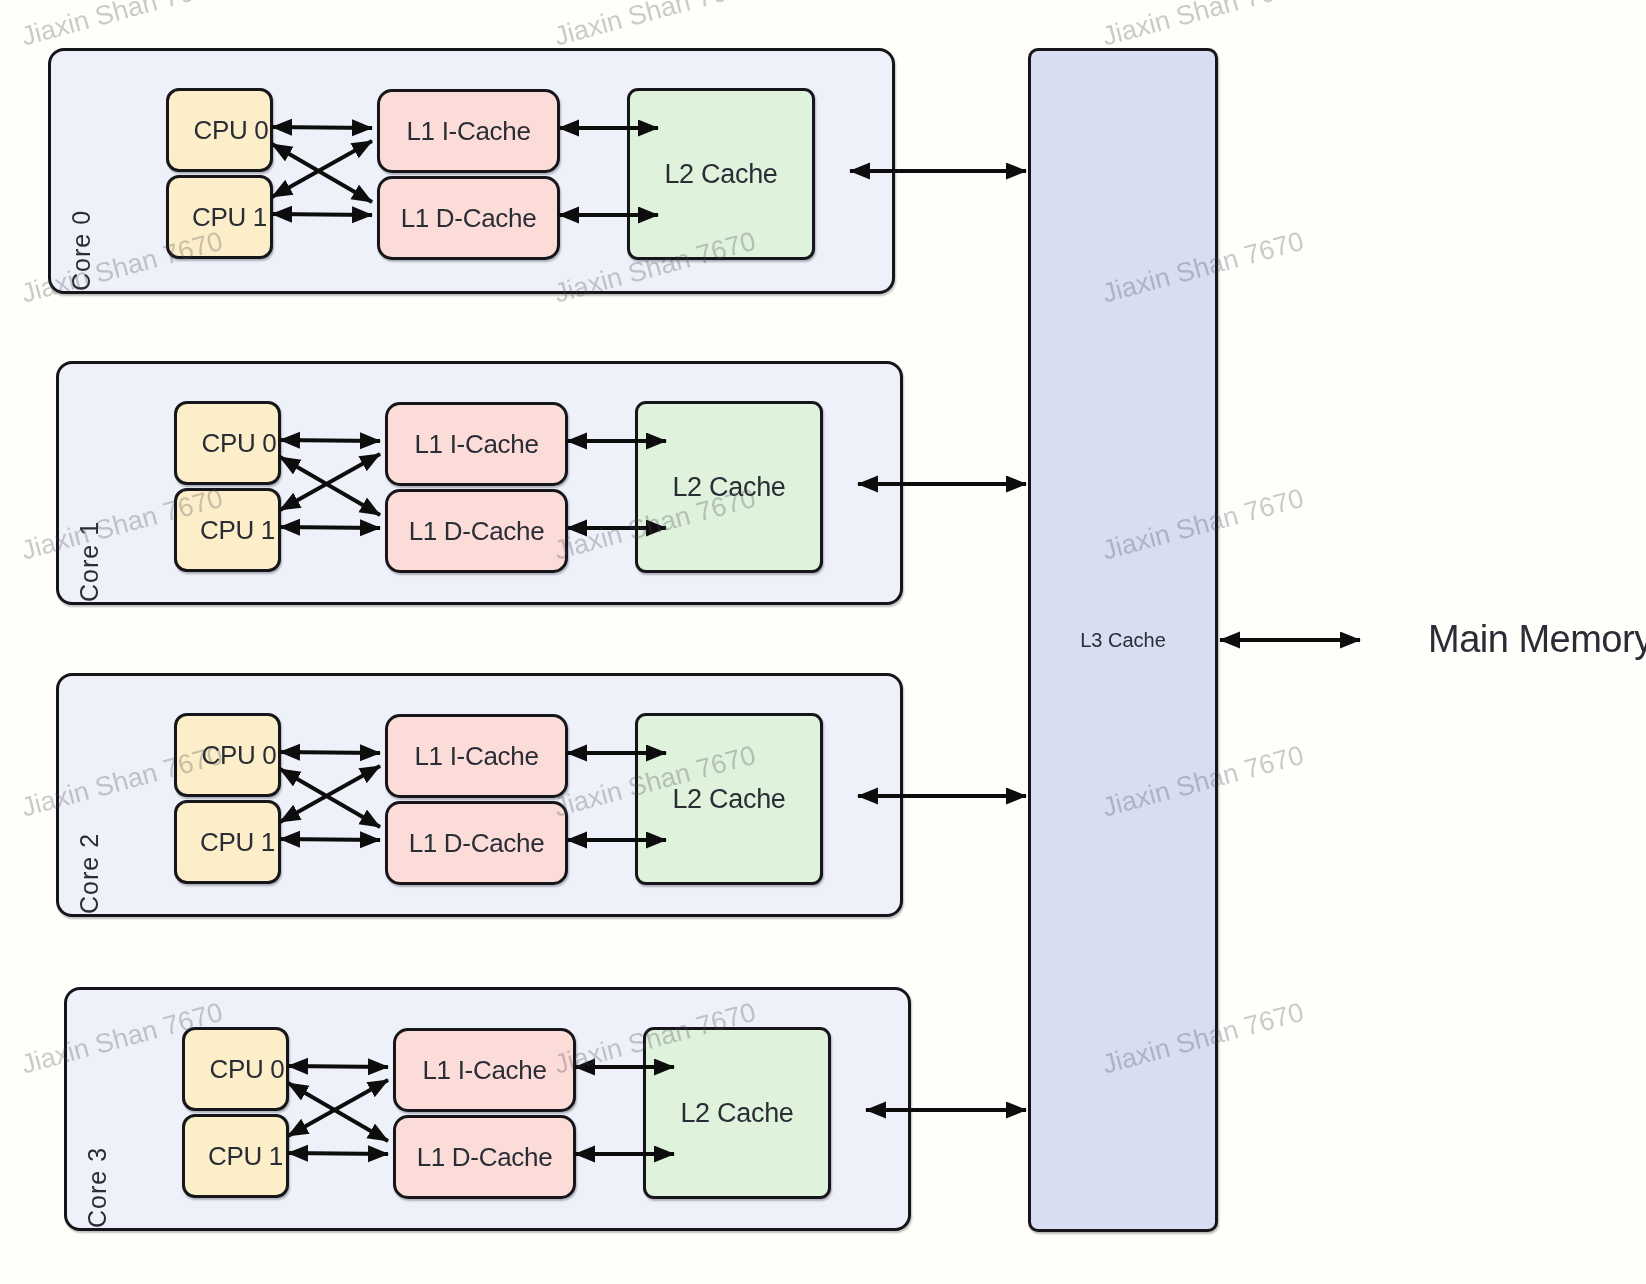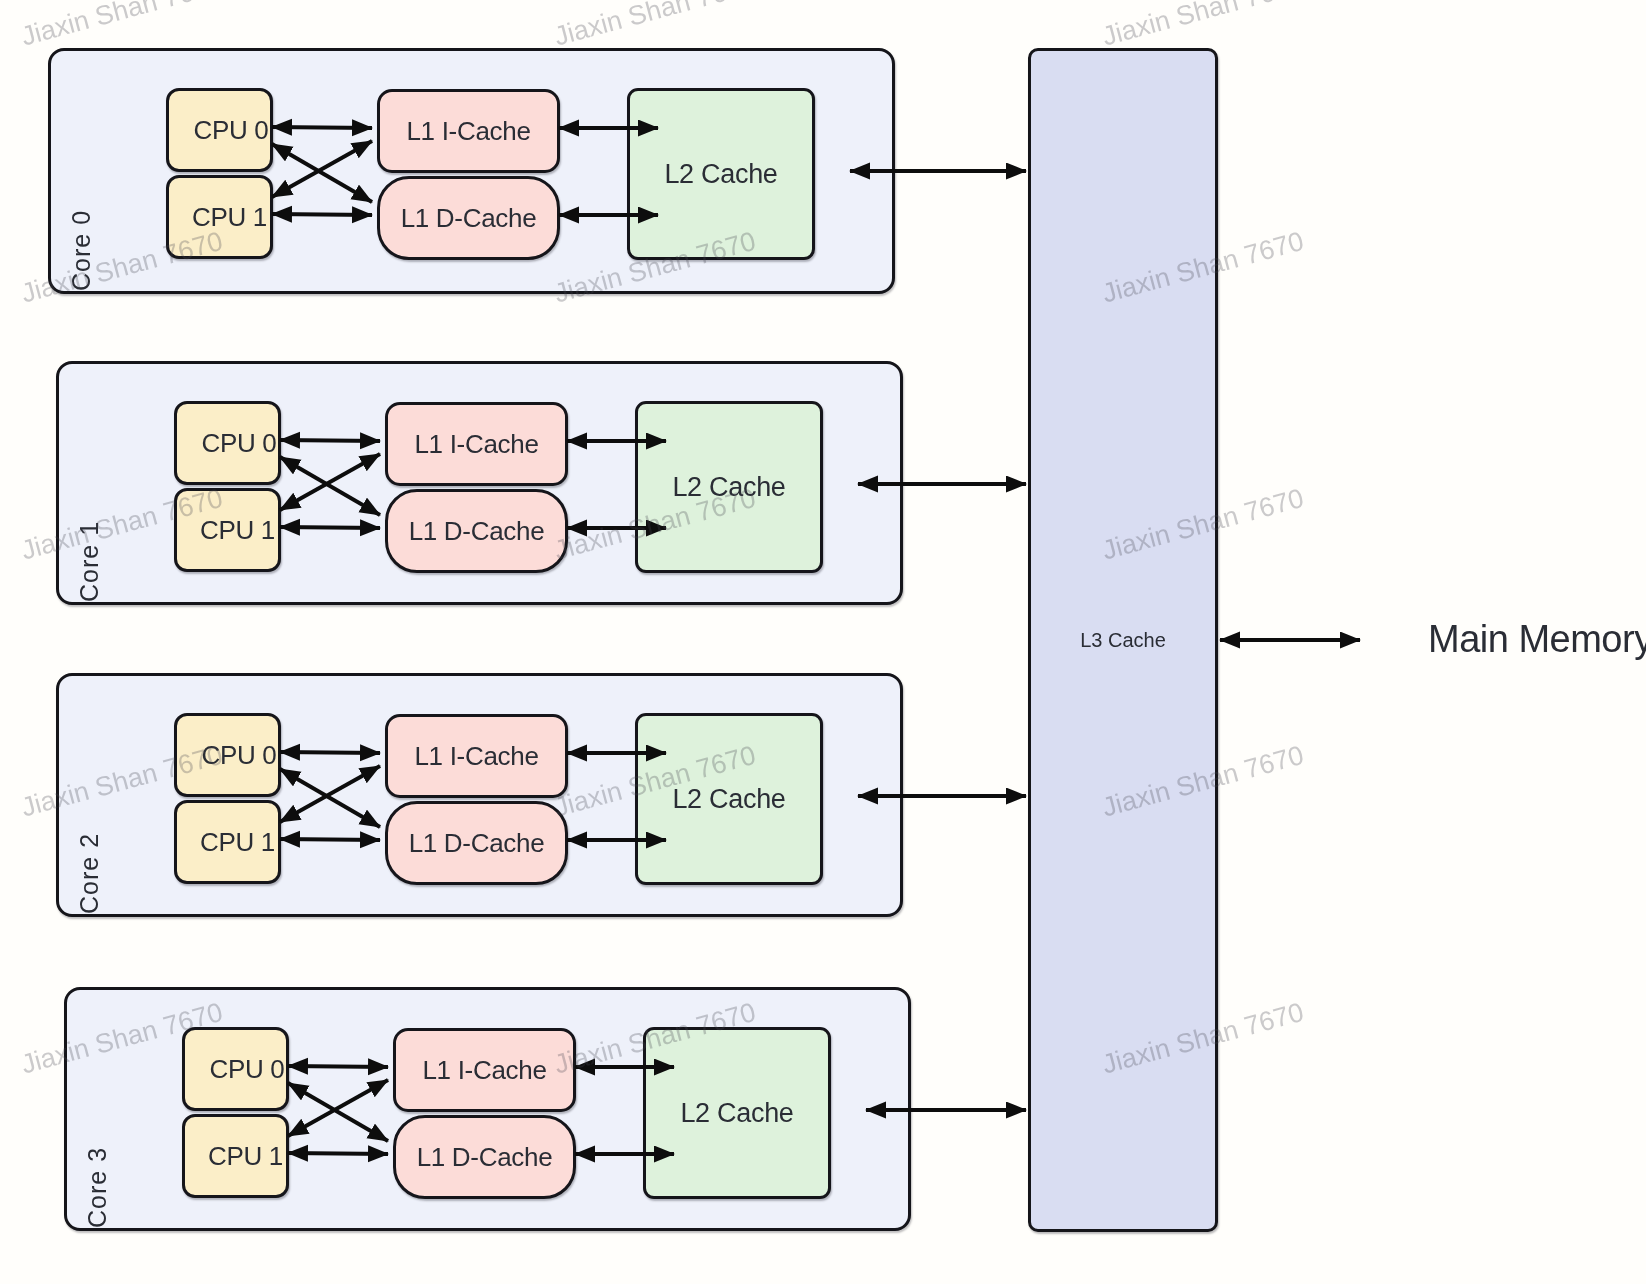--- a/index.html
+++ b/index.html
@@ -51,21 +51,21 @@
     border: 3.5px solid var(--stroke, #15151a);
     color: var(--text, #2a2d35);
     box-shadow: 1px 2px 2px rgba(25,25,35,0.30);
     letter-spacing: -0.3px;
   }
   .cpu  { left: 115px; width: 107px; height: 84px; background: var(--cpu-fill, #fbeec8); border-radius: 13px; font-size: 26px; }
   .cpu0 { top: 37px; padding-left: 23px; }
   .cpu1 { top: 124px; padding-left: 20px; }
   .l1   { left: 326px; width: 183px; height: 84px; background: var(--l1-fill, #fcdcd8); border-radius: 15px; font-size: 26px; text-align: right; }
   .l1i  { top: 38px; }
-  .l1d  { top: 125px; border-radius: 32px; }
+  .l1d  { top: 125px; }
   .l2   { left: 576px; top: 37px; width: 188px; height: 172px; background: var(--l2-fill, #def2dc); border-radius: 11px; font-size: 27px; }
 
   
   .l3-box {
     position: absolute;
     left: 1028px; top: 48px;
     width: 190px; height: 1184px;
     background: var(--l3-fill, #d9ddf2);
     border: 3.5px solid var(--stroke, #15151a);
     border-radius: 10px;

